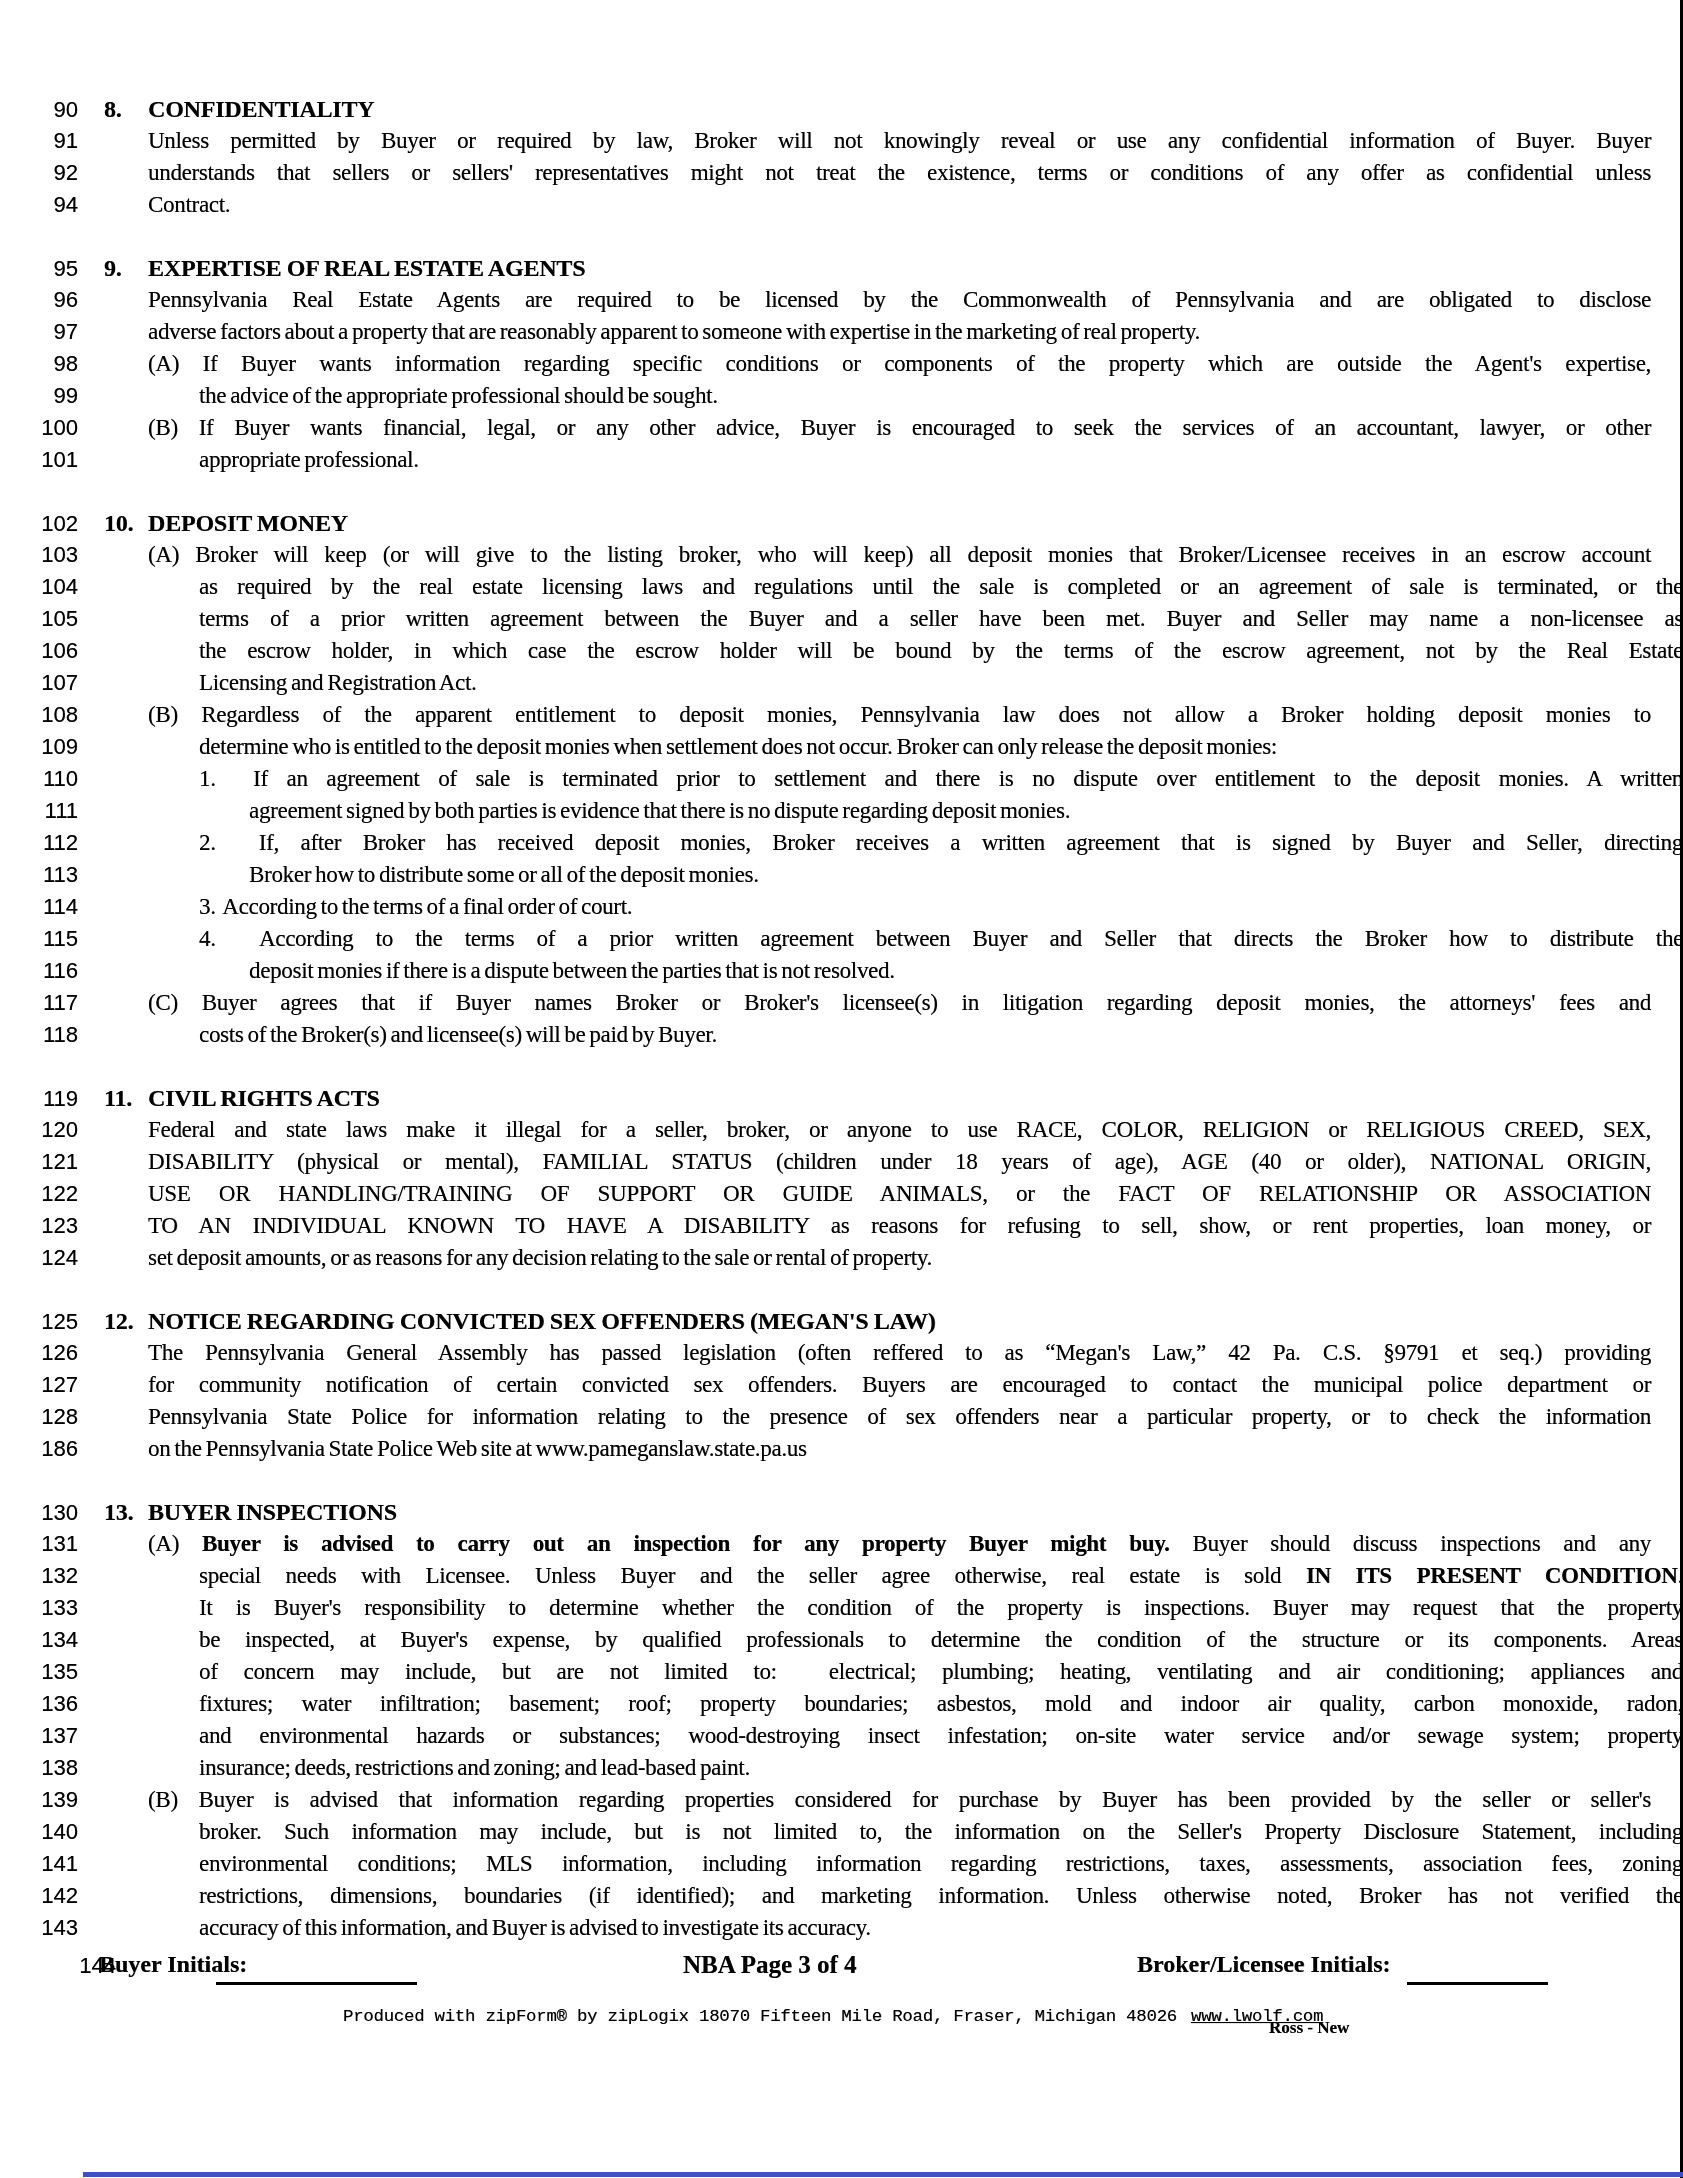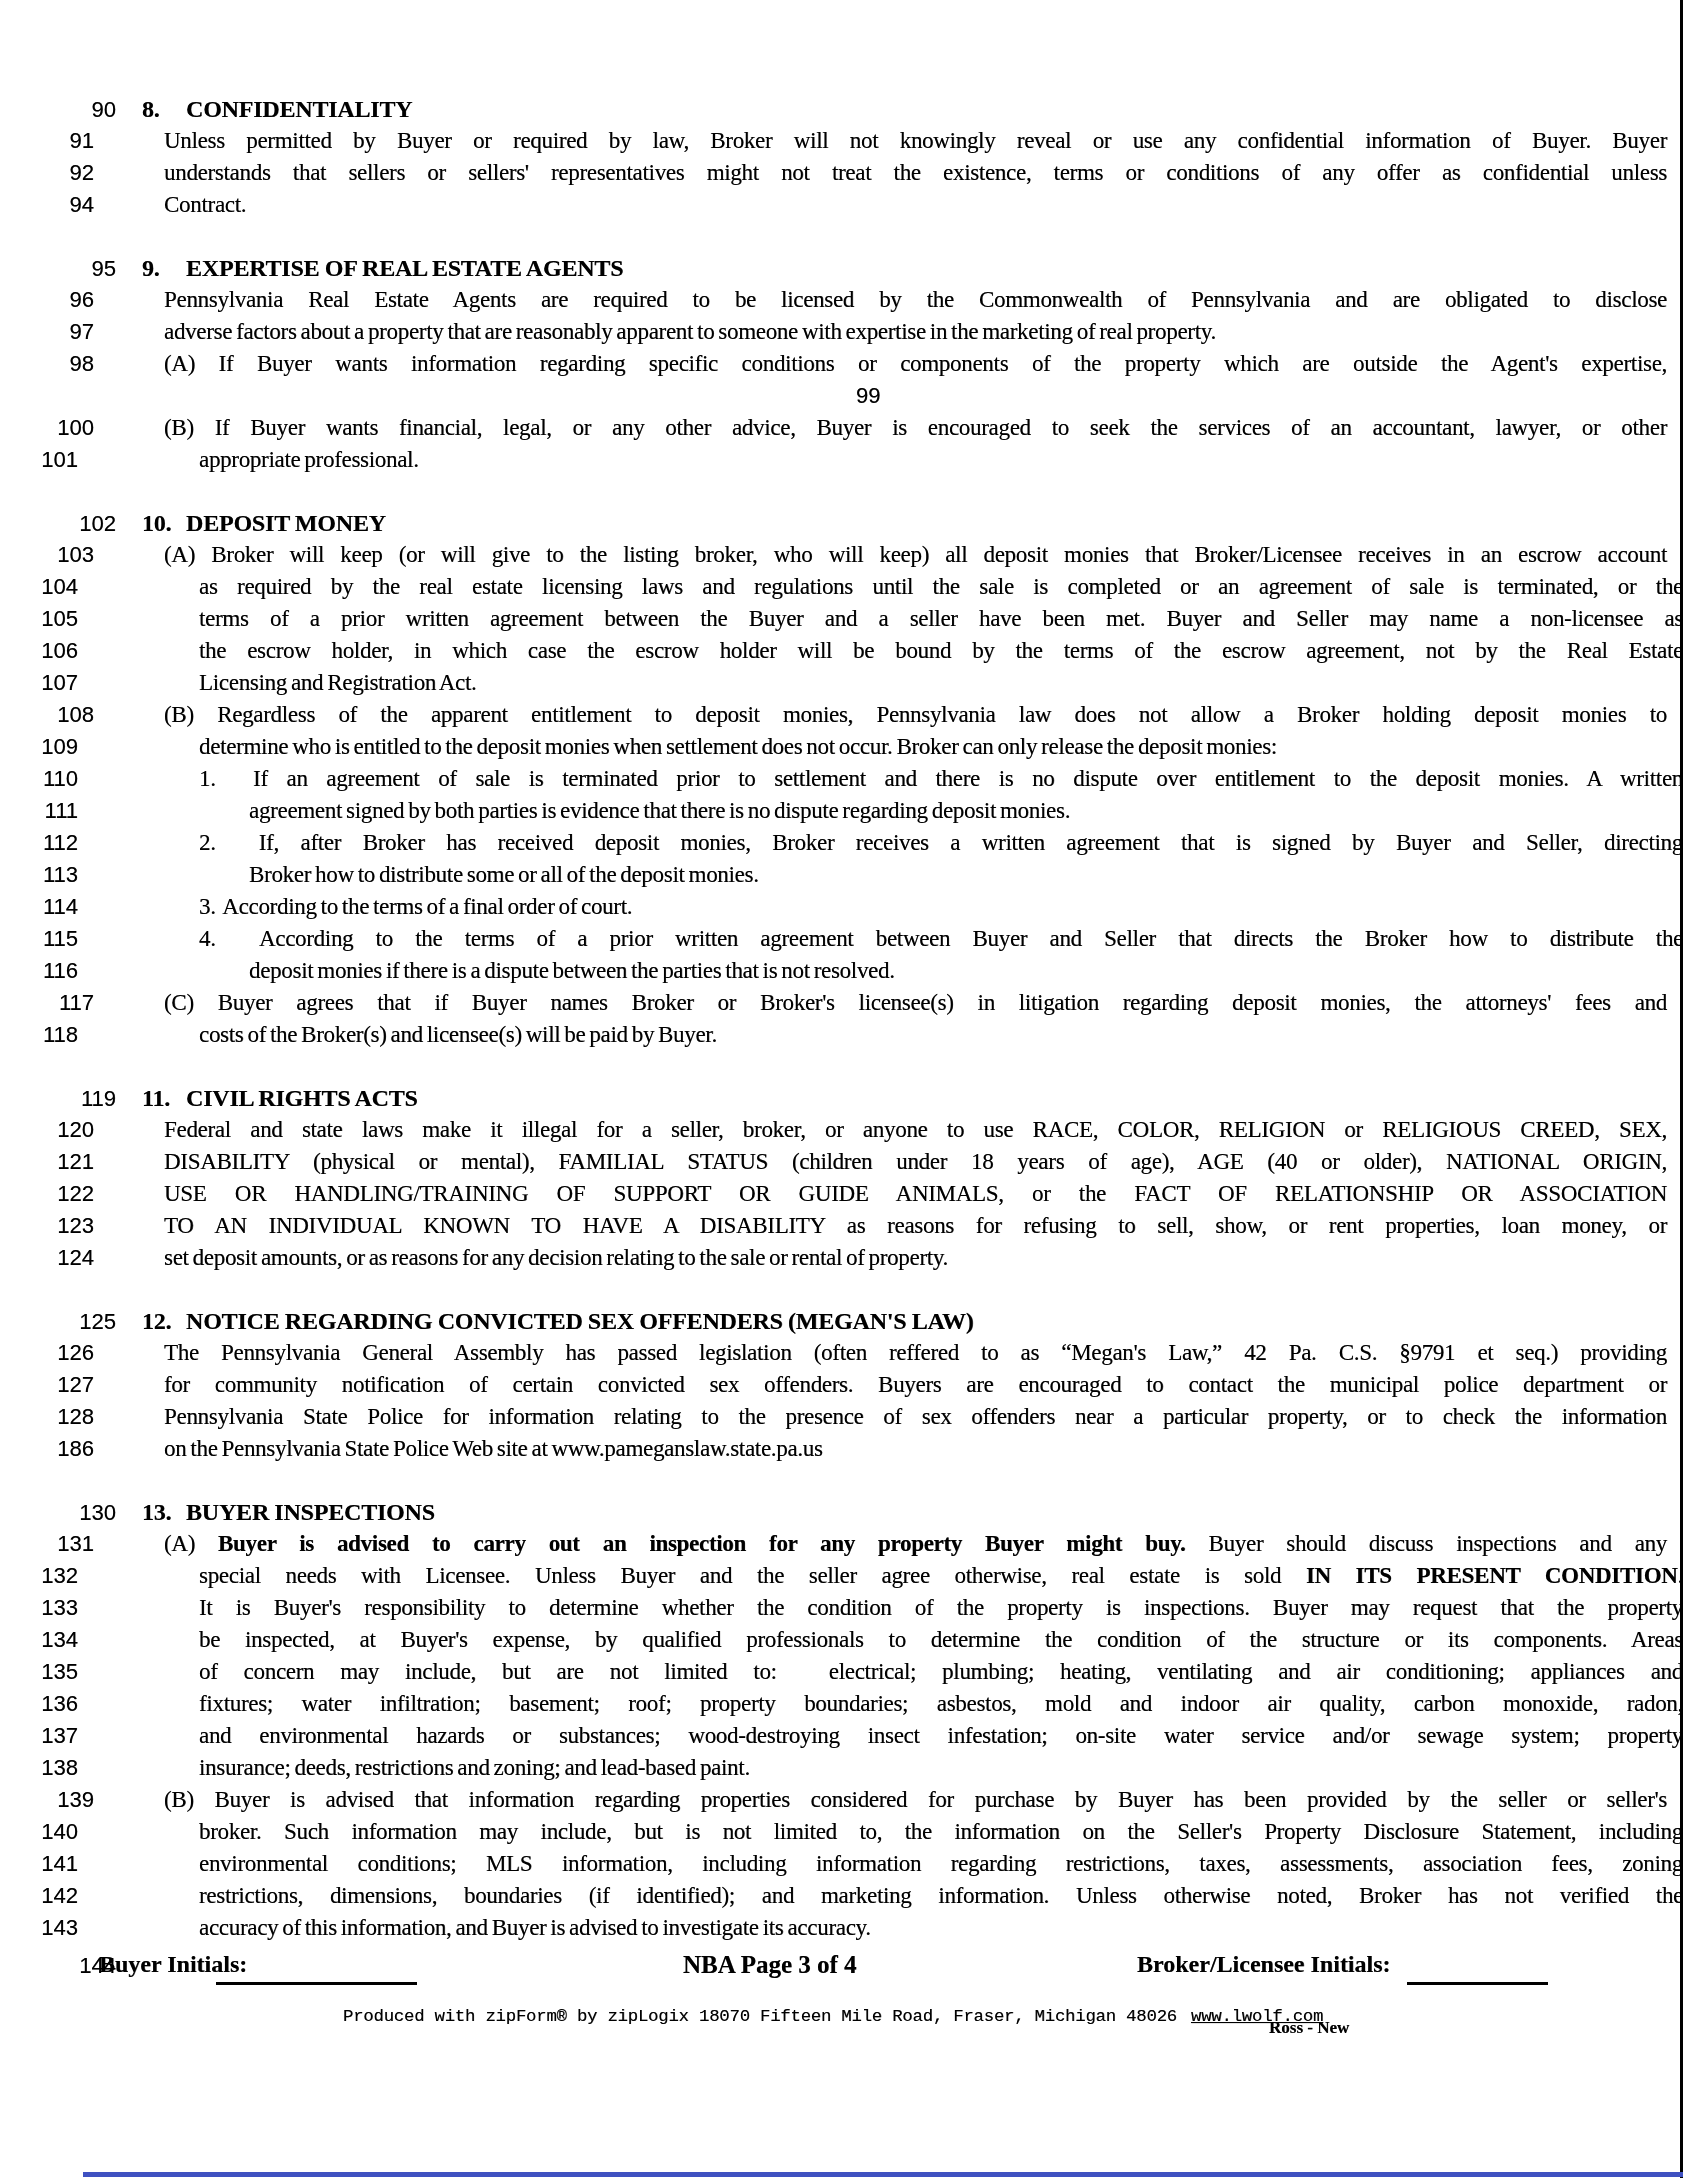--- a/index.html
+++ b/index.html
@@ -3,21 +3,21 @@
 <meta charset="utf-8">
 <style>
   html,body{margin:0;padding:0;}
   body{
     width:1683px;height:2178px;background:#ffffff;position:relative;
     font-family:"Liberation Serif", serif;color:#000;overflow:hidden;
   }
   .doc{position:absolute;inset:0;text-shadow:0.3px 0.2px 0 rgba(0,0,0,0.55);}
   .lines{padding-top:96px;}
   .gap{height:31px;}
-  .line{display:flex;height:32px;align-items:baseline;justify-content:center;}
+  .line{display:flex;height:32px;align-items:baseline;}
   .num{
     flex:0 0 40px;margin-left:38px;text-align:right;
     font-family:"Liberation Sans", sans-serif;font-size:22px;
   }
   .content{
     margin-left:26px;width:1503px;white-space:nowrap;
     font-size:23px;letter-spacing:-0.3px;word-spacing:-1.5px;
   }
   .content.head{font-size:24px;font-weight:700;letter-spacing:-0.2px;word-spacing:-0.5px;}
   .sec{display:inline-block;width:44px;}
@@ -84,20 +84,21 @@
       <div class="line">
         <span class="num">97</span>
         <div class="content ind1"><span>adverse factors about a property that are reasonably apparent to someone with expertise in the marketing of real property.</span></div>
       </div>
       <div class="line">
         <span class="num">98</span>
         <div class="content ind1 just"><span>(A) If Buyer wants information regarding specific conditions or components of the property which are outside the Agent's expertise,</span></div>
       </div>
       <div class="line">
         <span class="num">99</span>
+        <div class="content ind2"><span>the advice of the appropriate professional should be sought.</span></div>
       </div>
       <div class="line">
         <span class="num">100</span>
         <div class="content ind1 just"><span>(B) If Buyer wants financial, legal, or any other advice, Buyer is encouraged to seek the services of an accountant, lawyer, or other</span></div>
       </div>
       <div class="line">
         <span class="num">101</span>
         <div class="content ind2"><span>appropriate professional.</span></div>
       </div>
       <div class="gap"></div>

